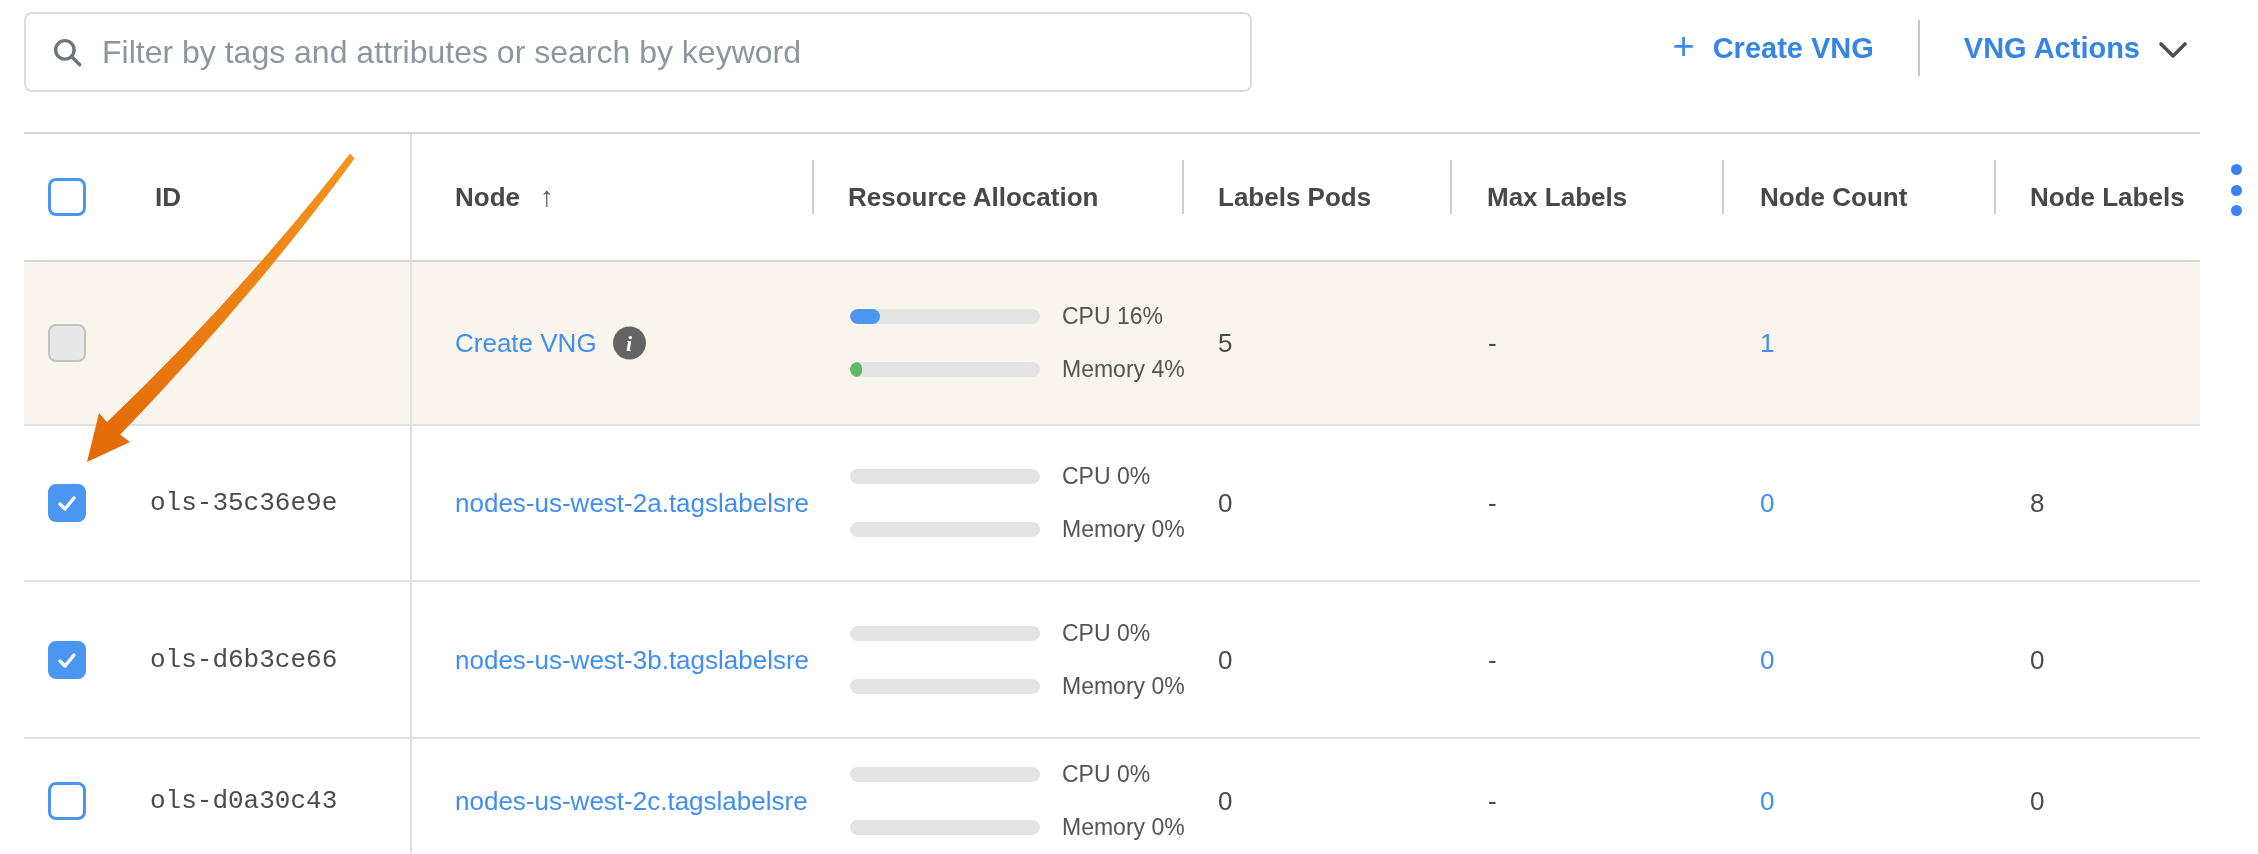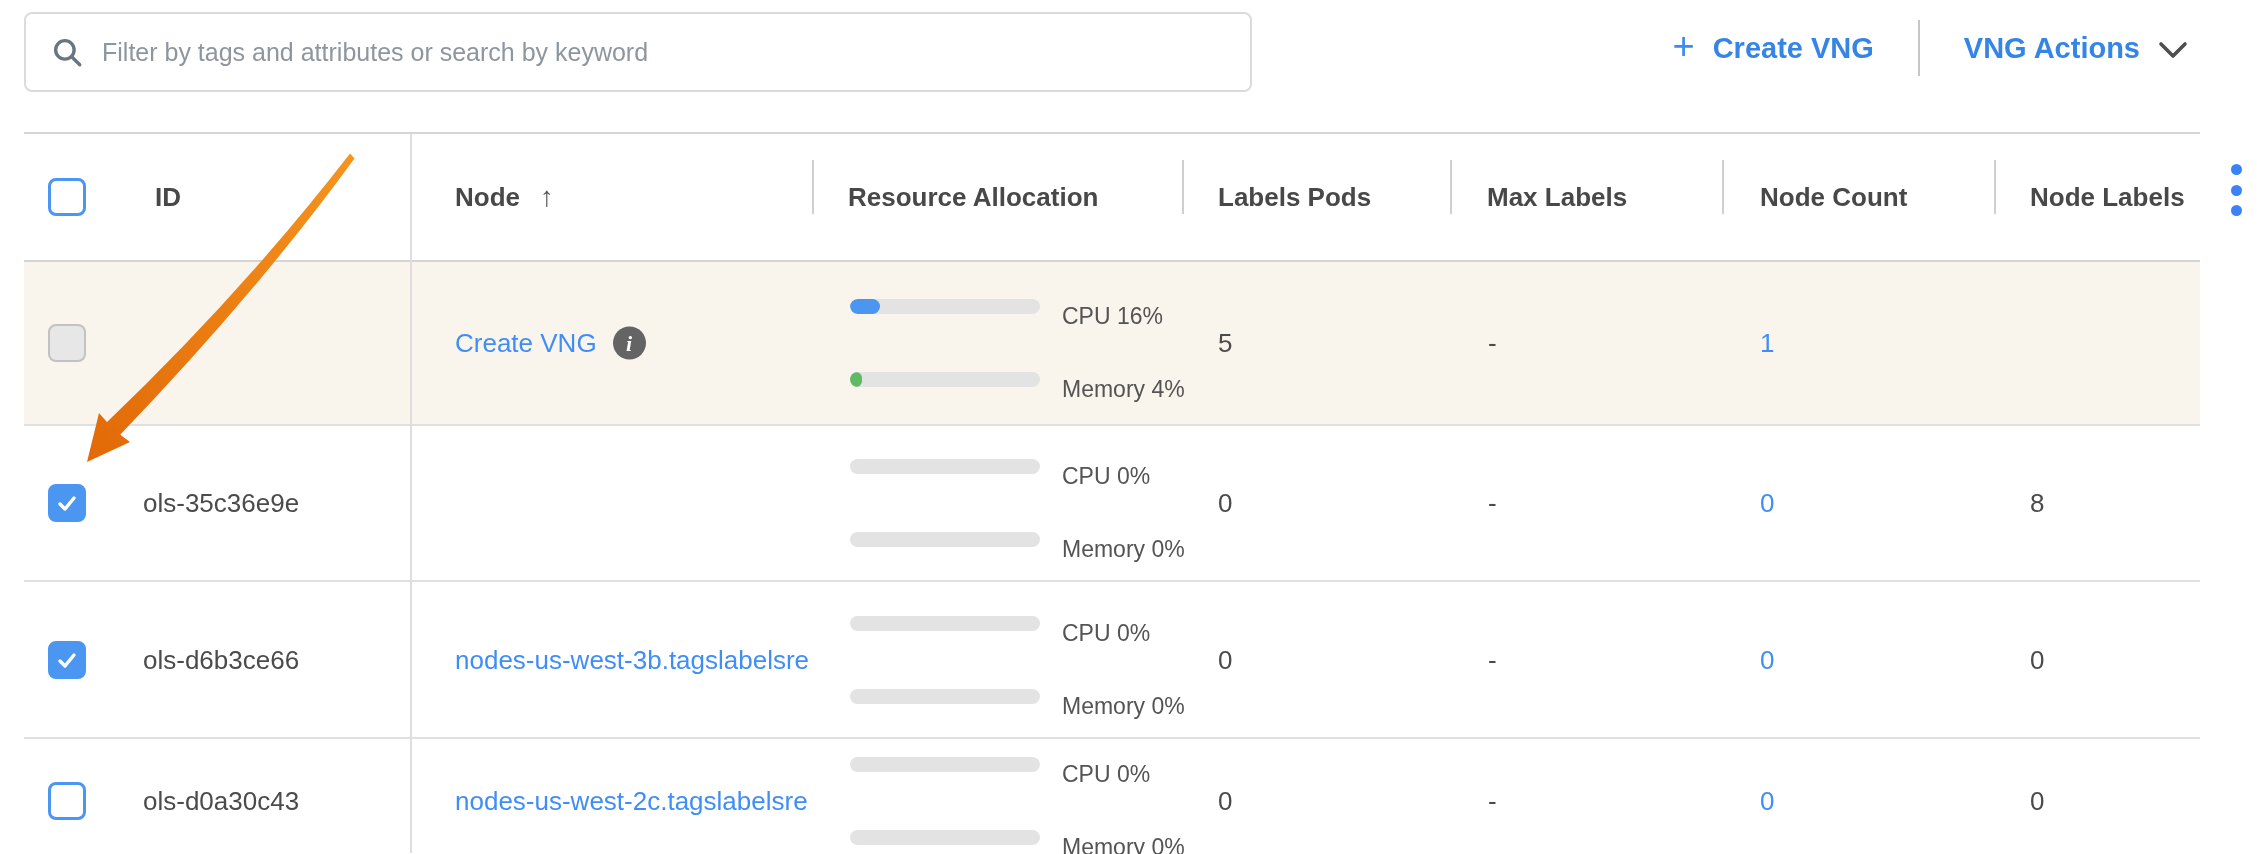--- a/index.html
+++ b/index.html
@@ -17,21 +17,21 @@
   }
   *{margin:0;padding:0;box-sizing:border-box;}
   html,body{background:#fff;}
   body{font-family:"Liberation Sans", sans-serif;color:var(--txt);}
   .page{position:relative;width:2258px;height:854px;background:#fff;overflow:hidden;}
 
   
   .search-box{position:absolute;left:24px;top:12px;width:1228px;height:80px;
     border:2px solid #dbdbdb;border-radius:8px;display:flex;align-items:center;background:#fff;}
   .search-box svg{margin-left:24px;flex:0 0 auto;}
-  .search-box input{border:none;outline:none;flex:1;margin-left:18px;font-size:25px;
+  .search-box input{border:none;outline:none;flex:1;margin-left:18px;font-size:32px;
     font-family:"Liberation Sans",sans-serif;color:#4b4b4b;background:transparent;}
   .search-box input::placeholder{color:#8d969e;opacity:1;}
 
   .top-actions{position:absolute;right:70px;top:8px;height:80px;display:flex;align-items:center;}
   .btn{display:flex;align-items:center;background:none;border:none;cursor:pointer;
     font-family:"Liberation Sans",sans-serif;}
   .btn .lbl{font-size:29px;font-weight:700;color:var(--btn-blue);}
   .plus{font-size:38px;font-weight:400;color:#3d8bf2;line-height:1;margin-right:18px;margin-top:-4px;}
   .v-divider{width:2px;height:56px;background:#c7c7c7;margin:0 44px;}
   .chev{margin-left:18px;margin-top:4px;}
@@ -43,21 +43,21 @@
   .th{position:absolute;top:50%;transform:translateY(-50%);font-size:26px;font-weight:600;
     color:var(--head-txt);white-space:nowrap;cursor:pointer;}
   .tick{position:absolute;top:26px;width:2px;height:54px;background:#cfcfcf;}
   .sort{font-size:28px;color:#585858;margin-left:20px;font-weight:400;}
 
   .trow{position:relative;border-bottom:2px solid var(--row-border);background:#fff;}
   .trow.hl{background:var(--beige);}
   .r1{height:164px;} .r2{height:156px;} .r3{height:157px;} .r4{height:126px;}
 
   .cell{position:absolute;top:50%;transform:translateY(-50%);font-size:26px;color:var(--txt);white-space:nowrap;}
-  .c-id{left:119px;}
+  .c-id{left:126px;font-family:Liberation Mono, monospace;}
   .c-name{left:431px;color:var(--link);text-decoration:none;cursor:pointer;display:flex;align-items:center;}
   .c-pods{left:1194px;}
   .c-max{left:1464px;}
   .c-count{left:1736px;color:var(--link);text-decoration:none;cursor:pointer;}
   .c-nlabels{left:2006px;}
 
   
   .cb{position:absolute;left:24px;top:50%;transform:translateY(-50%);width:38px;height:38px;
     border-radius:8px;border:3px solid var(--blue);background:#fff;display:flex;
     align-items:center;justify-content:center;cursor:pointer;}
@@ -73,21 +73,21 @@
     font-family:"Liberation Serif",serif;margin-left:16px;font-style:italic;}
 
   
   .alloc{position:absolute;left:826px;top:50%;transform:translateY(-50%);
     display:flex;flex-direction:column;gap:26px;}
   .bar-line{display:flex;align-items:center;gap:22px;}
   .track{width:190px;height:15px;border-radius:8px;background:var(--track);overflow:hidden;}
   .fill{height:100%;border-radius:8px;}
   .fill.cpu{background:var(--blue);}
   .fill.mem{background:var(--green);}
-  .bar-lbl{font-size:23px;color:#545454;white-space:nowrap;margin-top:20px;}
+  .bar-lbl{font-size:23px;color:#545454;white-space:nowrap;}
 
   
   .kebab{position:absolute;left:2216px;top:164px;width:40px;height:52px;display:flex;
     flex-direction:column;align-items:center;justify-content:space-between;cursor:pointer;background:none;border:none;}
   .kebab i{width:11px;height:11px;border-radius:50%;background:#3b82f6;}
 
   
   .annotation{position:absolute;left:0;top:0;pointer-events:none;z-index:5;}
 </style>
 </head>
@@ -169,20 +169,23 @@
       <span class="cell c-nlabels"></span>
     </div>
 
     <div class="trow r2">
       <span class="cb checked">
         <svg width="24" height="24" viewBox="0 0 24 24" fill="none" stroke="#fff" stroke-width="3.4" stroke-linecap="round" stroke-linejoin="round">
             <polyline points="5,13 10,18 19,7"></polyline>
           </svg>
       </span>
       <span class="cell c-id">ols-35c36e9e</span>
+      <a class="cell c-name">
+          <span>nodes-us-west-2a.tagslabelsre</span>
+        </a>
       <div class="alloc">
         <div class="bar-line">
           <div class="track">
               <div class="fill cpu" style="width: 0px;"></div>
             </div>
           <span class="bar-lbl">CPU 0%</span>
         </div>
         <div class="bar-line">
           <div class="track">
               <div class="fill mem" style="width: 0px;"></div>

